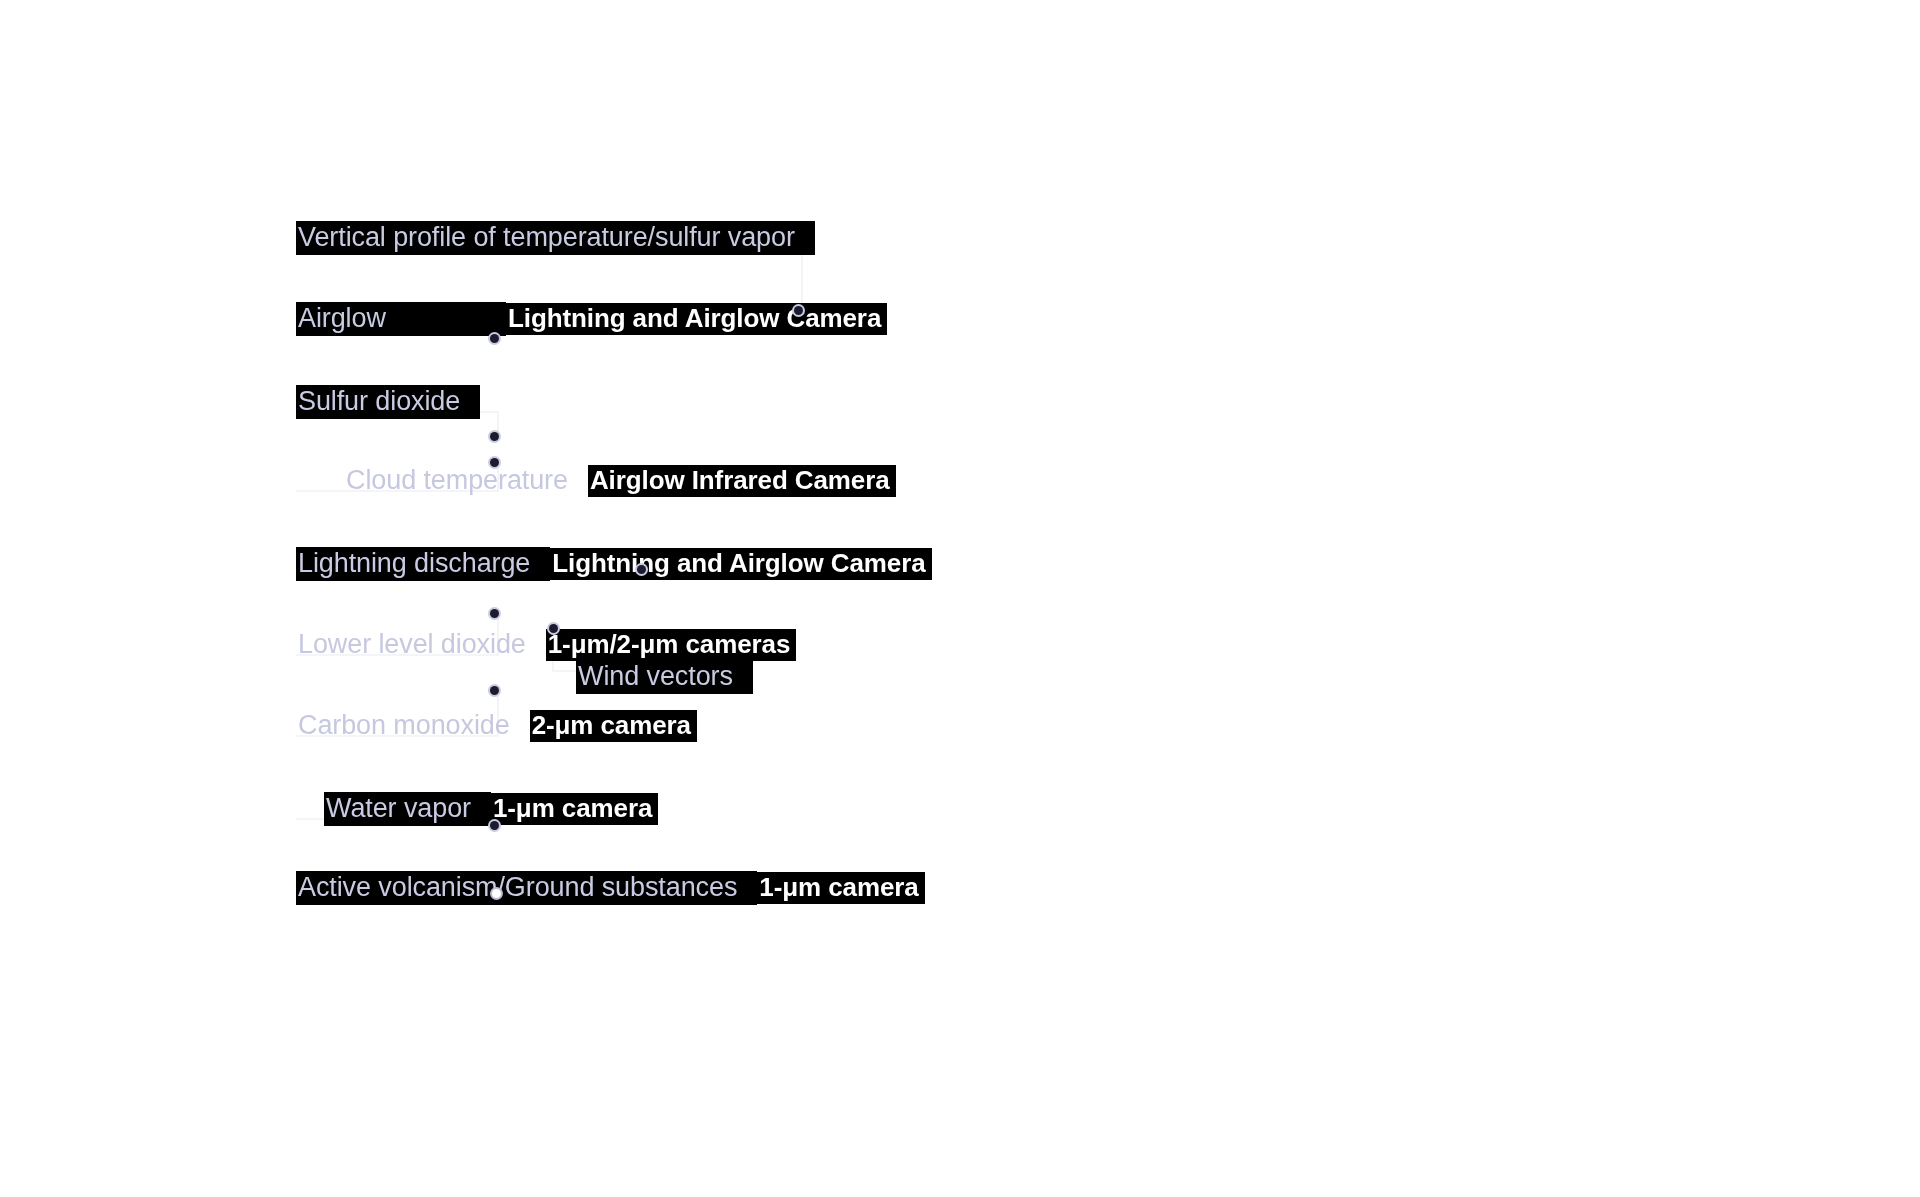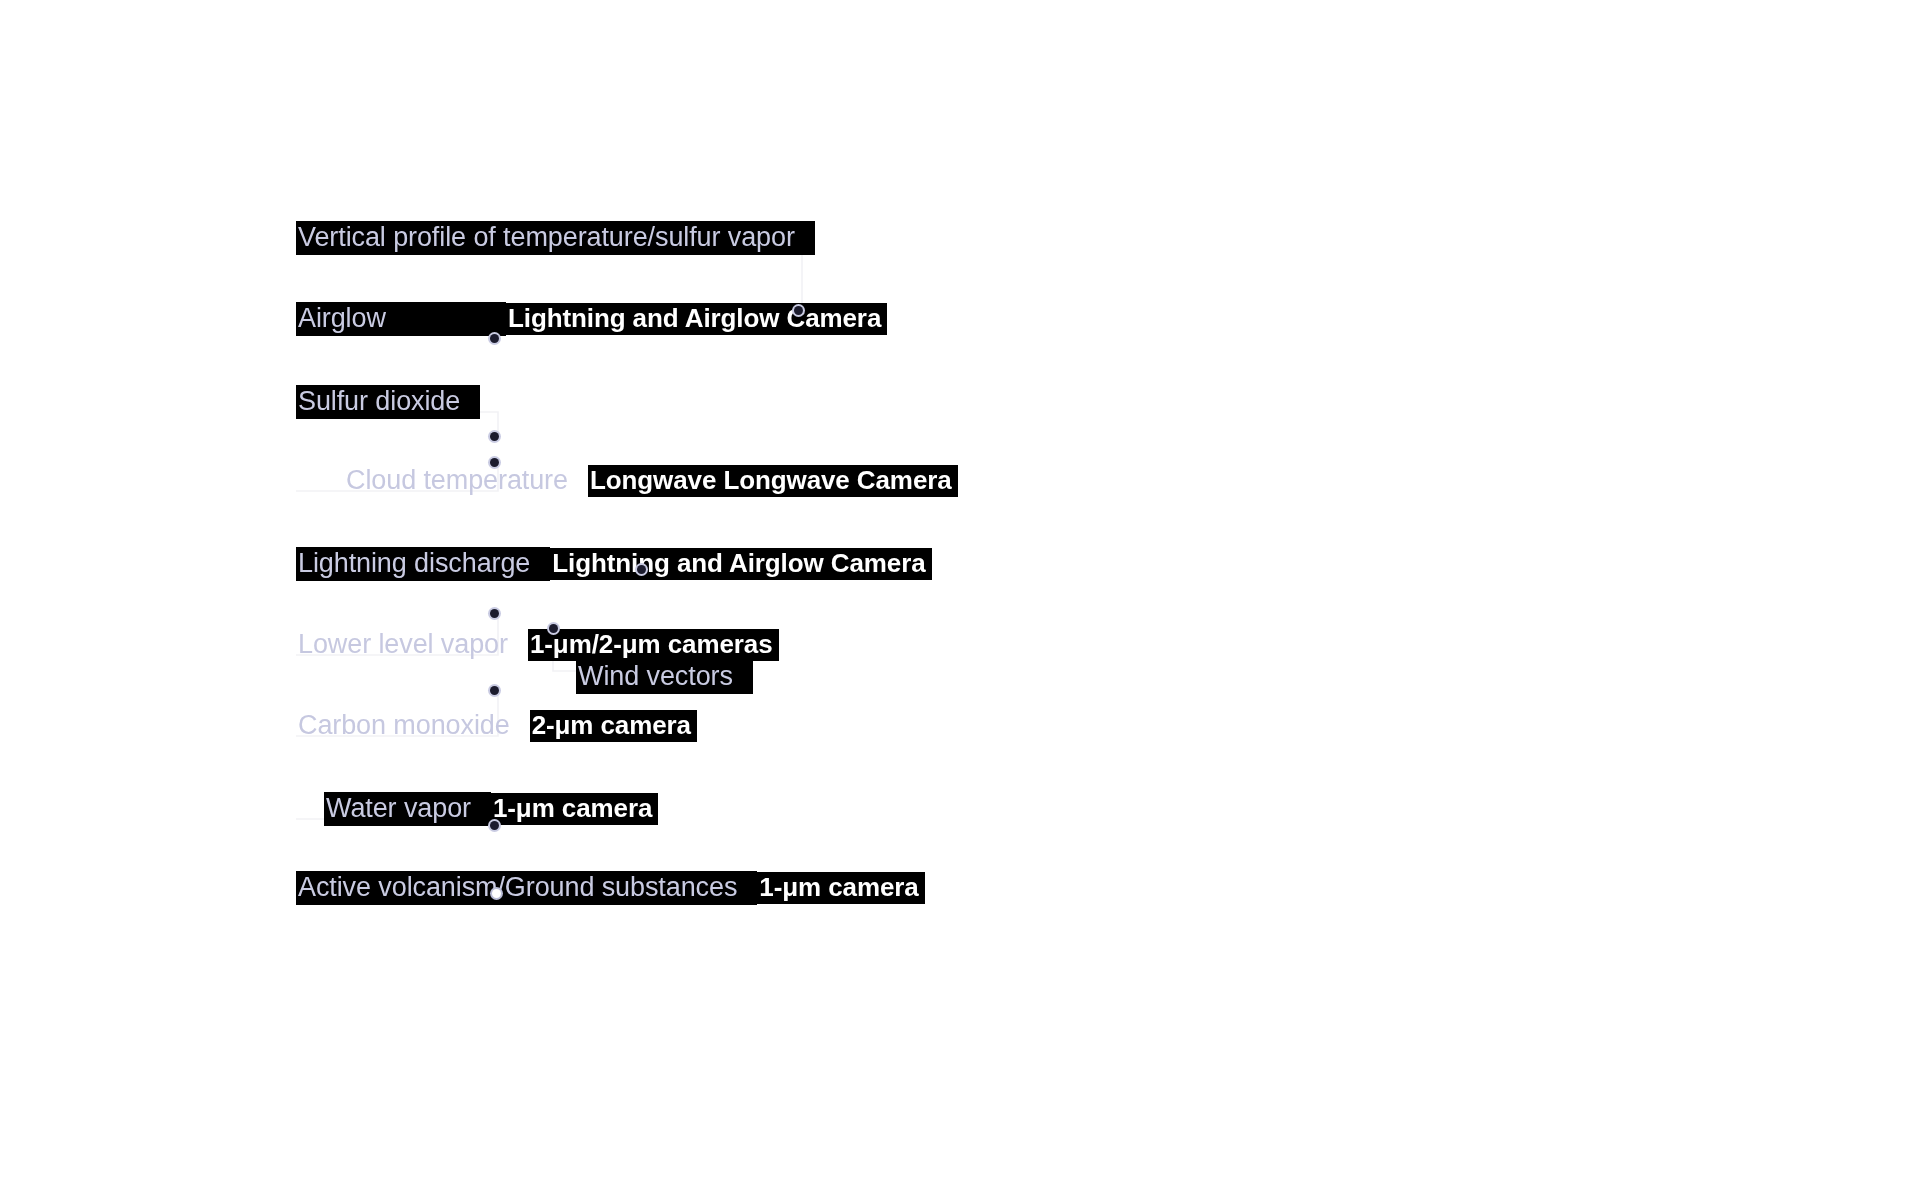--- a/index.html
+++ b/index.html
@@ -113,23 +113,23 @@
 
     <g>
       <path d="M296 897 H500" fill="none" stroke="#ffffff" stroke-width="1.6"></path>
     </g>
   </svg>
 
   <div id="labels">
       <div class="anno" style="left: 296px; top: 221px;"><div class="title-line" style="min-width: 356px;">Vertical profile of temperature/sulfur vapor</div></div>
       <div class="anno" style="left: 296px; top: 302px;"><div class="title-line" style="min-width: 188px;">Airglow</div><div class="sub-line struck">Lightning and Airglow Camera</div></div>
       <div class="anno" style="left: 296px; top: 385px;"><div class="title-line" style="min-width: 120px;">Sulfur dioxide</div></div>
-      <div class="anno" style="left: 296px; top: 464px;"><div class="title-line plain" style="min-width: 202px; margin-left: 48px;">Cloud temperature</div><div class="sub-line">Longwave Longwave Camera</div></div>
+      <div class="anno" style="left: 296px; top: 464px;"><div class="title-line plain" style="min-width: 202px; margin-left: 48px;">Cloud temperature</div><div class="sub-line">Airglow Infrared Camera</div></div>
       <div class="anno" style="left: 296px; top: 547px;"><div class="title-line" style="min-width: 203px;">Lightning discharge</div><div class="sub-line">Lightning and Airglow Camera</div></div>
-      <div class="anno" style="left: 296px; top: 628px;"><div class="title-line plain" style="min-width: 156px;">Lower level vapor</div><div class="sub-line">1-μm/2-μm cameras</div></div>
+      <div class="anno" style="left: 296px; top: 628px;"><div class="title-line plain" style="min-width: 156px;">Lower level dioxide</div><div class="sub-line">1-μm/2-μm cameras</div></div>
       <div class="anno" style="left: 576px; top: 660px;"><div class="title-line" style="min-width: 96px;">Wind vectors</div></div>
       <div class="anno" style="left: 296px; top: 709px;"><div class="title-line plain" style="min-width: 148px;">Carbon monoxide</div><div class="sub-line">2-μm camera</div></div>
       <div class="anno" style="left: 296px; top: 792px;"><div class="title-line" style="min-width: 104px; margin-left: 28px;">Water vapor</div><div class="sub-line struck">1-μm camera</div></div>
       <div class="anno" style="left: 296px; top: 871px;"><div class="title-line" style="min-width: 308px; text-align: center;">Active volcanism/Ground substances</div><div class="sub-line">1-μm camera</div></div>
     </div>
 
   <div id="markers">
       <div class="marker" style="left: 794px; top: 306px;"></div>
       <div class="marker" style="left: 490px; top: 334px;"></div>
       <div class="marker" style="left: 490px; top: 432px;"></div>

